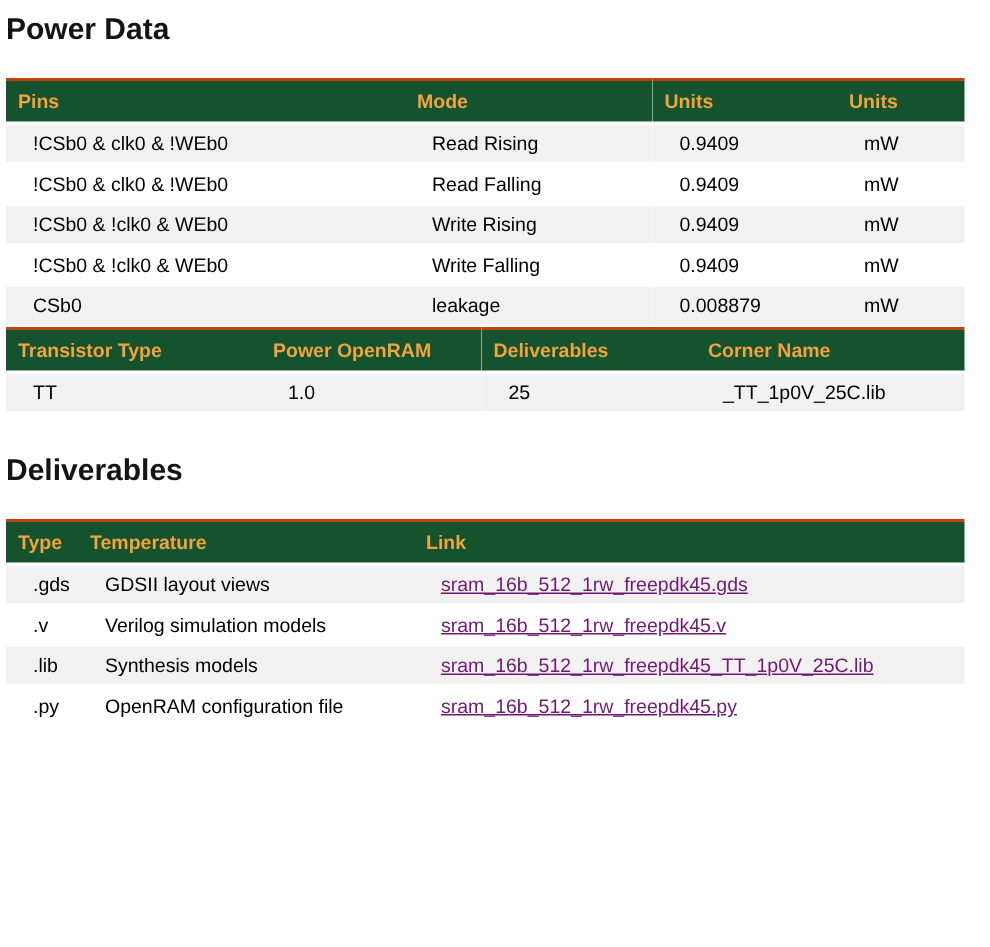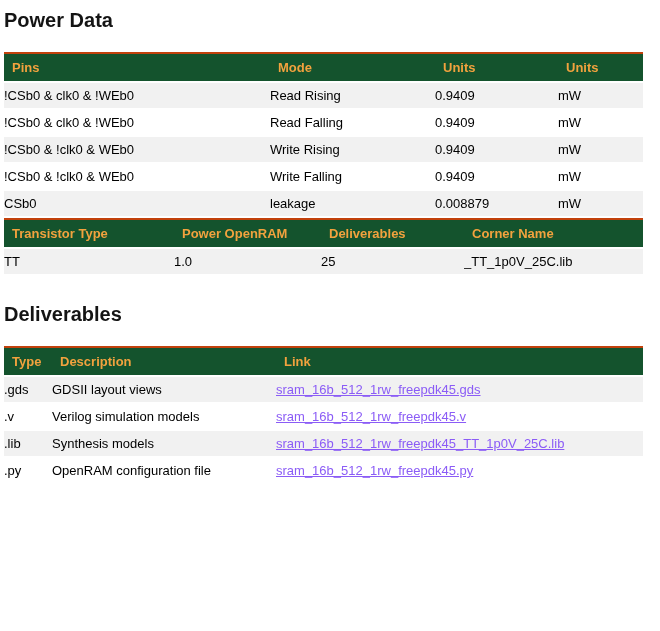--- a/index.html
+++ b/index.html
@@ -32,30 +32,30 @@
     color: #F2A23E;
     font-weight: bold;
     text-align: left;
     padding: 6px 8px;
     border-top: 2px solid #c2410c;
     border-bottom: 2px solid #ffffff;
     overflow: hidden;
     white-space: nowrap;
   }
   table.data-table td {
-    padding: 5px 0;
+    padding: 5px 18px;
     border-bottom: 2px solid #ffffff;
     text-align: left;
     overflow: hidden;
     white-space: nowrap;
   }
   table.data-table tbody tr:nth-child(odd) td { background: #F1F1F1; }
   table.data-table tbody tr:nth-child(even) td { background: #FFFFFF; }
   a.file-link {
-    color: #8b5cf6;
+    color: #701a75;
     text-decoration: underline;
   }
   
   .power .c1 { width: 266px; } .power .c2 { width: 165px; }
   .power .c3 { width: 123px; } .power .c4 { width: 85px; }
   
   .corners .c1 { width: 170px; } .corners .c2 { width: 147px; }
   .corners .c3 { width: 143px; } .corners .c4 { width: 179px; }
   
   .deliv .c1 { width: 48px; } .deliv .c2 { width: 224px; } .deliv .c3 { width: 367px; }
@@ -143,21 +143,21 @@
   <h2 class="section-title">Deliverables</h2>
   <table class="data-table deliv">
     <colgroup>
         <col class="c1">
         <col class="c2">
         <col class="c3">
       </colgroup>
     <thead>
       <tr>
         <th>Type</th>
-        <th>Description</th>
+        <th>Temperature</th>
         <th>Link</th>
       </tr>
     </thead>
     <tbody>
       <tr>
         <td>.gds</td>
         <td>GDSII layout views</td>
         <td><a class="file-link" href="#">sram_16b_512_1rw_freepdk45.gds</a></td>
       </tr>
       <tr>

